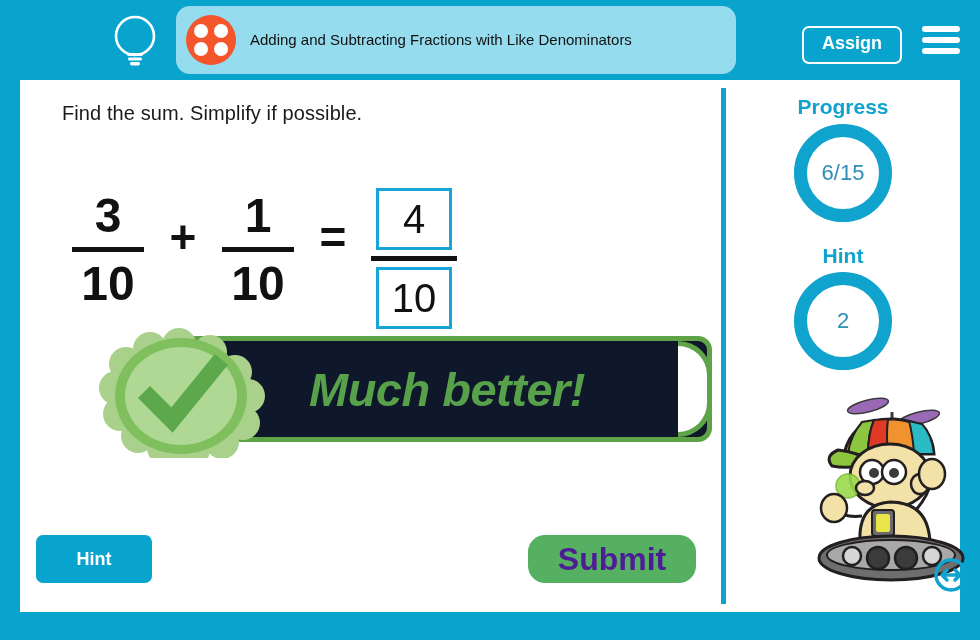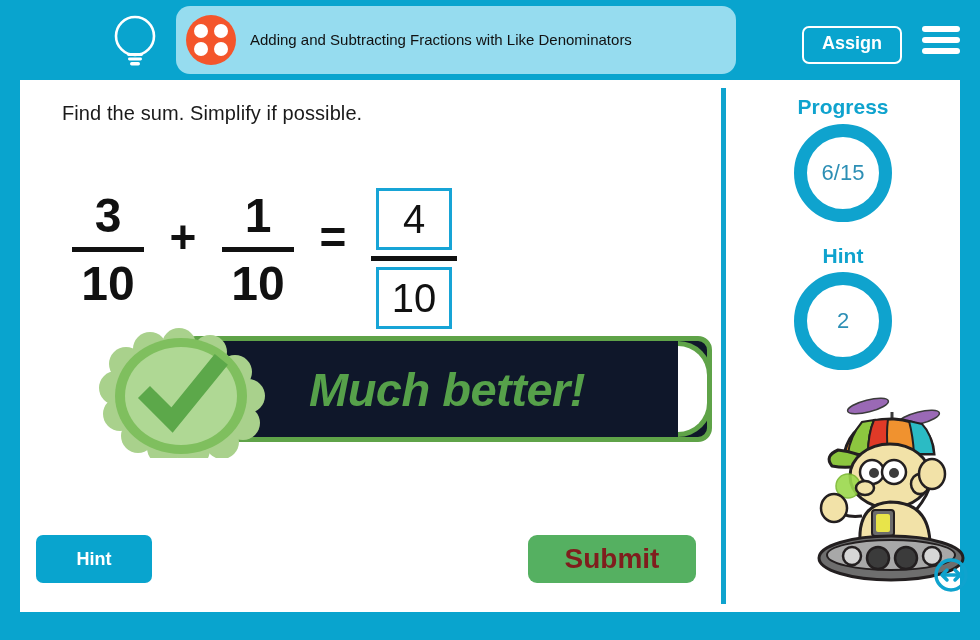--- a/index.html
+++ b/index.html
@@ -266,24 +266,24 @@
     font-size: 18px;
     font-weight: bold;
     cursor: pointer;
     font-family: "Liberation Sans", sans-serif;
   }
   .submit-button {
     position: absolute;
     left: 508px; top: 455px;
     width: 168px; height: 48px;
     background: #55B061;
-    border-radius: 9px;
+    border-radius: 17px;
     border: none;
-    color: #7f1d1d;
-    font-size: 28px;
+    color: #4c1d95;
+    font-size: 32px;
     font-weight: bold;
     cursor: pointer;
     font-family: "Liberation Sans", sans-serif;
   }
 
   
   .sidebar {
     position: absolute;
     left: 706px; top: 0;
     width: 234px;

